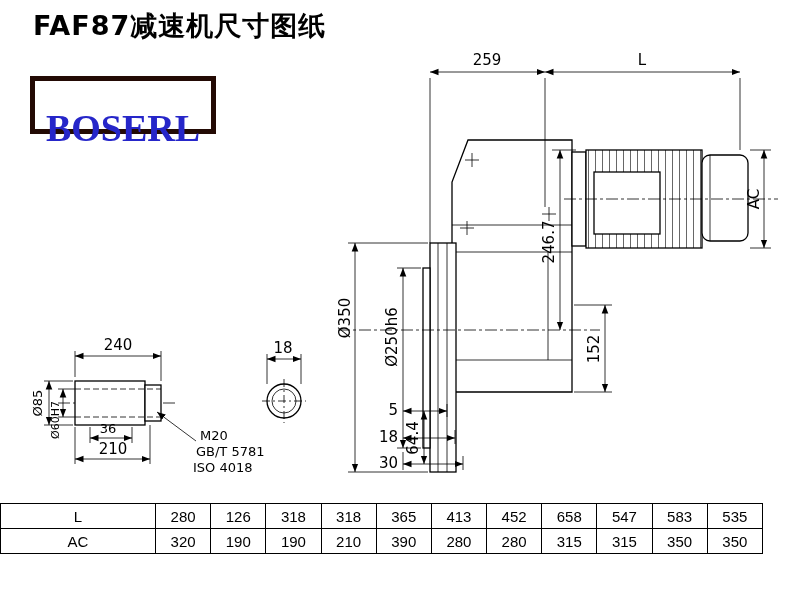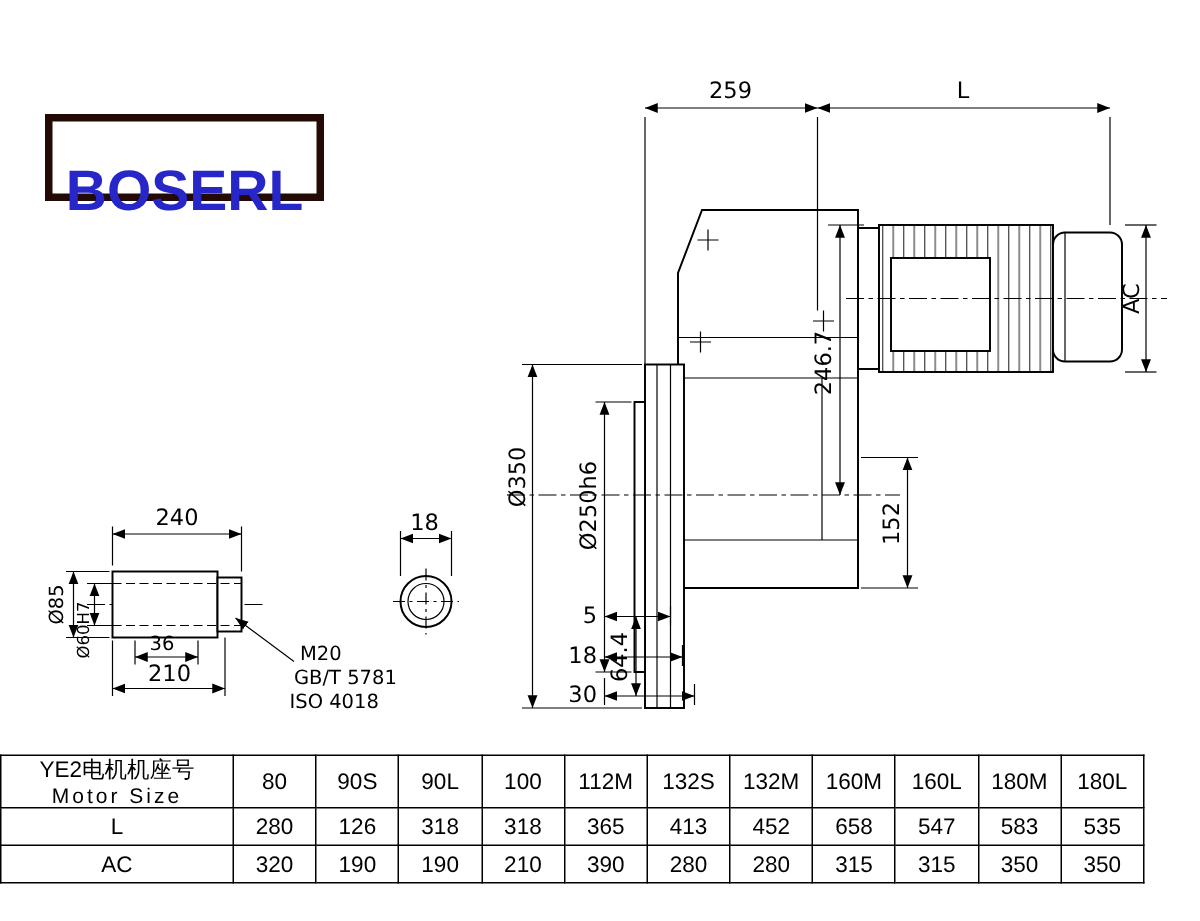--- a/index.html
+++ b/index.html
@@ -1,21 +1,21 @@
 <!DOCTYPE html>
 <html><head>
 <meta charset="utf-8">
 <style>
   html,body{margin:0;padding:0;background:#fff;}
   .page{position:relative;width:800px;height:614px;background:#fff;overflow:hidden;
         font-family:"DejaVu Sans",sans-serif;color:#000;}
   .title{position:absolute;left:33px;top:8px;font-size:27px;font-weight:bold;letter-spacing:1px;}
   .logo{position:absolute;left:30px;top:76px;width:176px;height:48px;border:5px solid #230a04;
         background:#fff;display:flex;align-items:center;justify-content:center;}
-  .logo span{font-family:Liberation Sans, sans-serif;font-weight:bold;font-size:38px;color:#2626c9;line-height:1;margin-top:45px;}
+  .logo span{font-family:Liberation Serif, serif;font-weight:bold;font-size:38px;color:#2626c9;line-height:1;margin-top:45px;}
   svg.drawing{position:absolute;left:0;top:0;}
   svg .ol{fill:#fff;stroke:#000;stroke-width:1.3;}
   svg .tl{fill:none;stroke:#000;stroke-width:0.8;}
   svg .ext{stroke:#000;stroke-width:0.8;}
   svg .dim{stroke:#000;stroke-width:0.8;fill:none;marker-start:url(#arr);marker-end:url(#arr);}
   svg .cl{stroke:#000;stroke-width:0.8;fill:none;stroke-dasharray:12 3 3 3;}
   svg .cl2{stroke:#000;stroke-width:0.8;fill:none;stroke-dasharray:8 3 2 3;}
   svg .hid{stroke:#000;stroke-width:0.8;fill:none;stroke-dasharray:6 3;}
   svg text{font-size:15px;fill:#000;font-family:"DejaVu Sans",sans-serif;}
   svg text.sm{font-size:13px;}
@@ -27,20 +27,21 @@
   table.size-table tr.datarow td{height:24px;}
   td.lbl{text-align:left;padding-left:6px;}
   td.lbl .zh{font-size:15px;line-height:17px;}
   td.lbl .en{font-size:14px;letter-spacing:2px;line-height:16px;}
 </style>
 </head>
 <body>
 
 <div class="page">
 
+  <div class="title">FAF87减速机尺寸图纸</div>
 
   <div class="logo">
     <span>BOSERL</span>
   </div>
 
   <svg class="drawing" width="800" height="503" viewBox="0 0 800 503">
     <defs>
       <marker id="arr" viewBox="0 0 9 9" refX="8.5" refY="4.5" markerWidth="9" markerHeight="9" markerUnits="userSpaceOnUse" orient="auto-start-reverse">
         <path d="M0,1.2 L8.5,4.5 L0,7.8 Z" fill="#000"></path>
       </marker>
@@ -200,37 +201,20 @@
         <col>
         <col>
         <col>
         <col>
         <col>
         <col>
         <col>
         <col>
     </colgroup>
     <tbody>
-      <tr class="hdr">
-        <td class="lbl">
-          <div class="zh">YE2电机机座号</div>
-          <div class="en">Motor Size</div>
-        </td>
-        <td>80</td>
-        <td>90S</td>
-        <td>90L</td>
-        <td>100</td>
-        <td>112M</td>
-        <td>132S</td>
-        <td>132M</td>
-        <td>160M</td>
-        <td>160L</td>
-        <td>180M</td>
-        <td>180L</td>
-      </tr>
       <tr class="datarow">
         <td>L</td>
         <td>280</td>
         <td>126</td>
         <td>318</td>
         <td>318</td>
         <td>365</td>
         <td>413</td>
         <td>452</td>
         <td>658</td>

